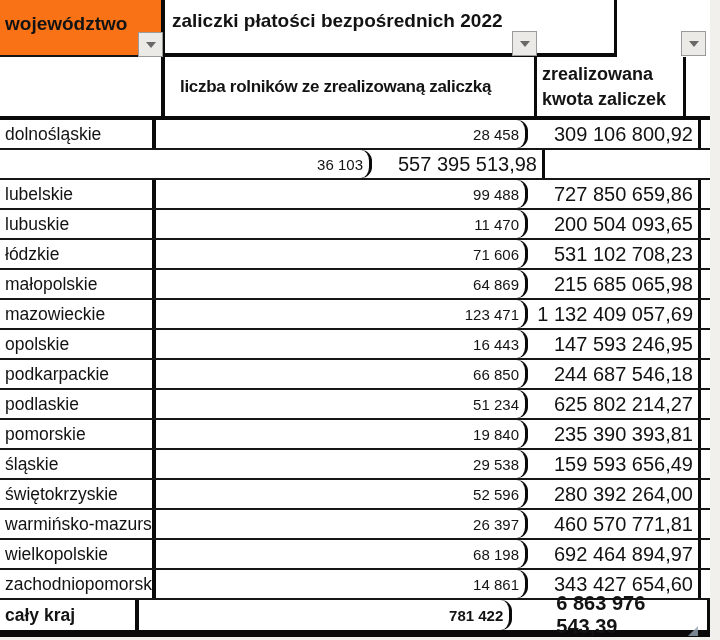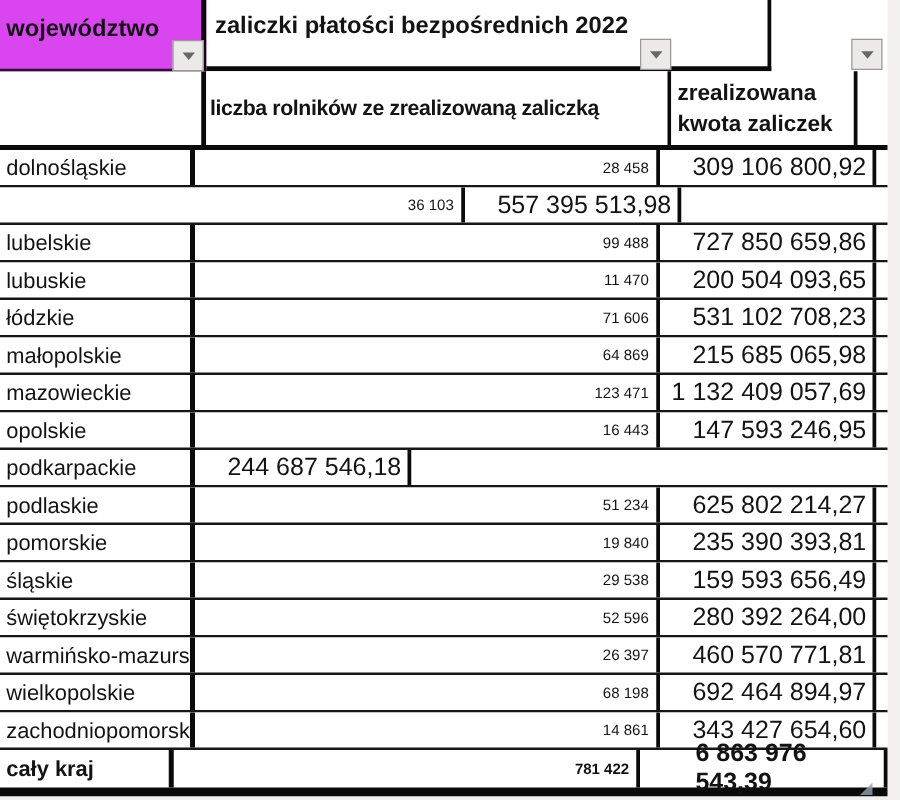--- a/index.html
+++ b/index.html
@@ -16,21 +16,21 @@
   }
   
   .hrow1 { display:flex; height:57px; }
   .cell-a1 {
     width:165px; height:57px;
     border-right:4px solid #0a0a0a;
     border-bottom:2px solid #151515;
     padding:13px 0 0 5px;
     font-size:19px; font-weight:bold;
     position:relative;
-    background:#d946ef;
+    background:#f97316;
     overflow:hidden; white-space:nowrap;
   }
   .cell-merged {
     width:452px; height:57px;
     border-right:3px solid #0a0a0a;
     border-bottom:4px solid #0a0a0a;
     padding:10px 0 0 7px;
     font-size:19px; font-weight:bold;
     background:#fff;
     overflow:hidden; white-space:nowrap;
@@ -38,21 +38,21 @@
   .hrow2 { display:flex; height:63px; border-bottom:4px solid #0a0a0a; }
   .cell-a2 {
     width:165px; height:59px;
     border-right:4px solid #0a0a0a;
     background:#fff;
   }
   .cell-h-count {
     width:372px; height:59px;
     border-right:3px solid #0a0a0a;
     display:flex; align-items:center;
-    padding-left:3px;
+    padding-left:15px;
     font-size:17px; font-weight:bold; letter-spacing:-0.3px;
     white-space:nowrap; overflow:hidden;
     background:#fff;
     text-align:right;
   }
   .cell-h-amount {
     width:149px; height:59px;
     border-right:3px solid #0a0a0a;
     display:flex; flex-direction:column; justify-content:center;
     padding-left:5px;
@@ -72,21 +72,22 @@
     display:flex; align-items:center;
     padding-left:5px;
     font-size:17.5px;
     white-space:nowrap; overflow:hidden;
   }
   .td-count {
     width:372px;
     border-right:3px solid #0a0a0a;
     display:flex; align-items:center; justify-content:flex-end;
     padding-right:6px;
-    font-size:12px;
+    font-size:15px;
+    border-radius:11px;
   }
   .td-amount {
     width:173px;
     border-right:3px solid #0a0a0a;
     display:flex; align-items:center; justify-content:flex-end;
     padding-right:5px;
     font-size:20px;
   }
   .trow.total { border-bottom:none; font-weight:bold;gap:44px; }
   .trow.total .td-name, .trow.total .td-count, .trow.total .td-amount { font-weight:bold; }
@@ -187,20 +188,21 @@
   </div>
 
   <div class="trow">
     <div class="td-name">opolskie</div>
     <div class="td-count">16 443</div>
     <div class="td-amount">147 593 246,95</div>
   </div>
 
   <div class="trow">
     <div class="td-name">podkarpackie</div>
+    <div class="td-count">66 850</div>
     <div class="td-amount">244 687 546,18</div>
   </div>
 
   <div class="trow">
     <div class="td-name">podlaskie</div>
     <div class="td-count">51 234</div>
     <div class="td-amount">625 802 214,27</div>
   </div>
 
   <div class="trow">

